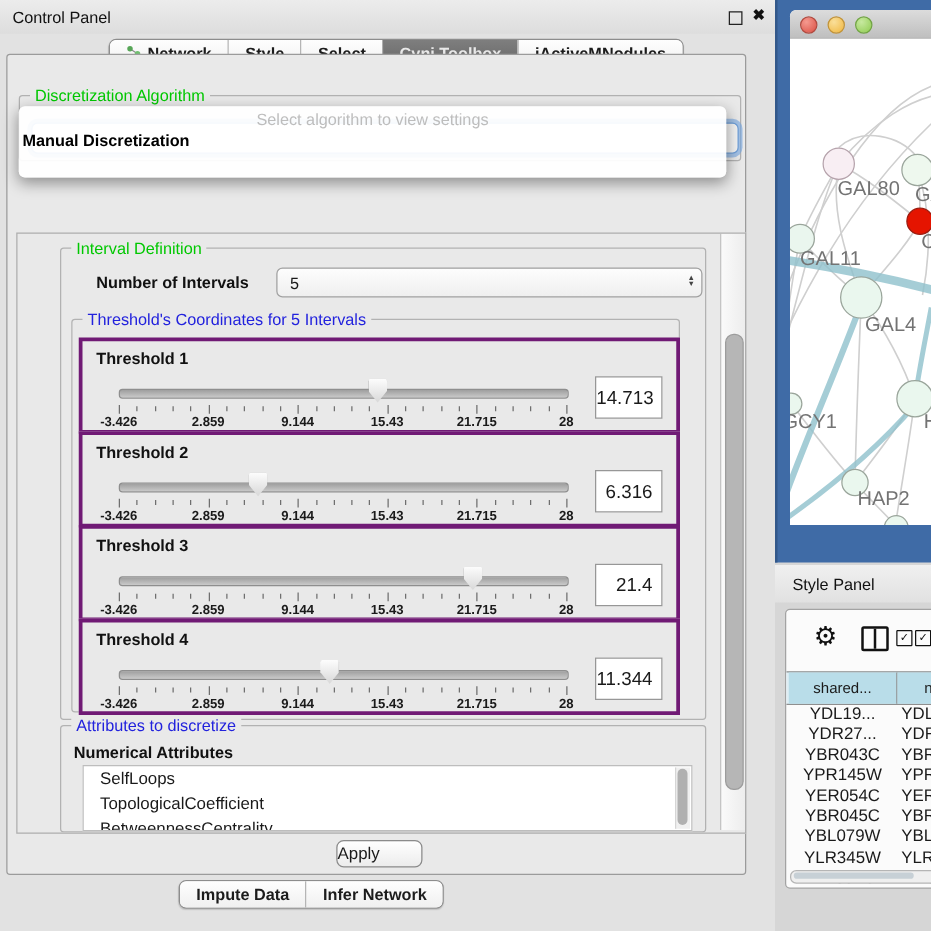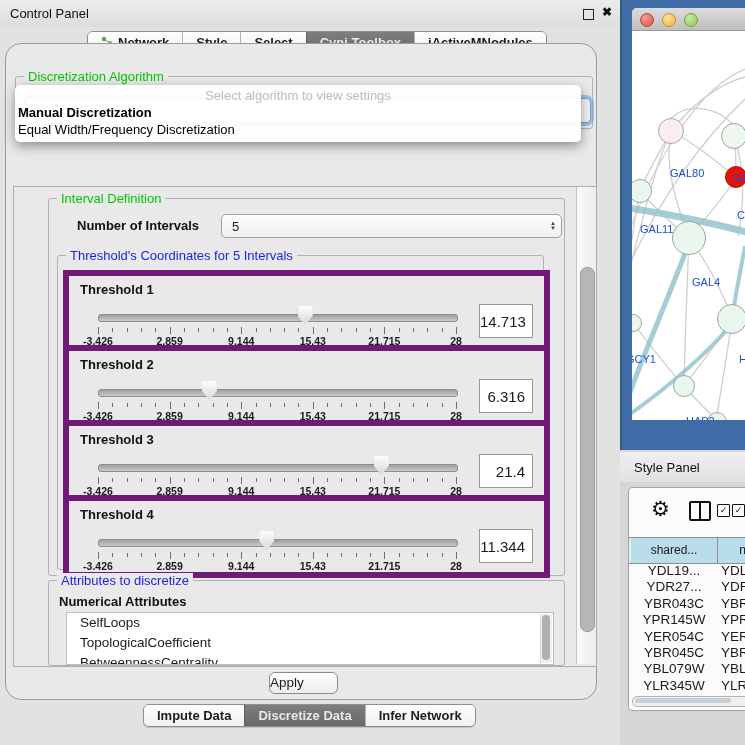--- a/index.html
+++ b/index.html
@@ -14,21 +14,21 @@
   .close-btn{position:absolute;left:602px;top:5px;font-size:12px;font-weight:bold;color:#111;}
   .seg{position:absolute;display:flex;height:21px;border:1px solid #8d8d8d;border-radius:6px;
        overflow:hidden;background:#fff;box-shadow:0 1px 1px rgba(0,0,0,.15);}
   .seg-top{left:87px;top:31px;}
   .seg-bot{left:143px;top:704px;}
   .seg .s{display:flex;align-items:center;gap:5px;padding:0 13px;font-size:13px;font-weight:600;
           color:#1c1c1c;line-height:21px;background:linear-gradient(#fefefe,#f0f0f0);border-left:1px solid #b5b5b5;white-space:nowrap;}
   .seg .s:first-child{border-left:none;}
   .seg .s.sel{background:linear-gradient(#7e7e7e,#686868);color:#e9e9e9;border-left-color:#5e5e5e;}
   .cp-body{position:absolute;left:5px;top:43px;width:590px;height:655px;background:#e9e9e9;
-           border:1px solid #9b9b9b;border-radius:16px;}
+           border:1px solid #9b9b9b;border-radius:3px;}
   .group{position:absolute;border:1px solid #b2b2b2;border-radius:3px;}
   .gtitle{position:absolute;top:-8px;left:8px;background:#e9e9e9;padding:0 4px;font-size:13px;white-space:nowrap;}
   .gtitle.green{color:#00c800;}
   .gtitle.blue{color:#2222dd;}
   .gtitle.dark{color:#1f1f1f;}
   .combo{position:absolute;background:linear-gradient(#fdfdfd,#efefef);border:1px solid #a2a2a2;
          border-radius:5px;font-size:13px;display:flex;align-items:center;}
   .combo .val{flex:1;padding-left:10px;white-space:nowrap;overflow:hidden;}
   .stepper{width:16px;display:flex;flex-direction:column;align-items:center;justify-content:center;
            font-size:6px;line-height:5px;color:#444;}
@@ -38,21 +38,21 @@
          box-shadow:0 4px 12px rgba(0,0,0,.4);padding:2px 0;}
   .popup .hint{font-size:13px;color:#bdbdbd;text-align:center;line-height:17px;}
   .popup .opt{font-size:13px;color:#000;line-height:17px;padding-left:3px;white-space:nowrap;}
   .popup .opt.b{font-weight:bold;}
   .scrollpane{position:absolute;left:7px;top:142px;width:582px;height:479px;border:1px solid #adadad;background:#e9e9e9;overflow:hidden;}
   .vscroll{position:absolute;left:562px;top:0;width:20px;height:477px;border-left:1px solid #c4c4c4;
            background:linear-gradient(90deg,#fafafa,#ececec);}
   .vthumb{position:absolute;left:3px;top:80px;width:13px;height:363px;border-radius:7px;
           background:#b6b6b6;border:1px solid #9c9c9c;}
   .lbl-bold{position:absolute;font-size:13px;font-weight:bold;color:#111;white-space:nowrap;}
-  .tpanel{position:absolute;left:5px;width:475px;height:71px;border:6px solid #701a75;background:#e9e9e9;}
+  .tpanel{position:absolute;left:5px;width:475px;height:71px;border:3px solid #701a75;background:#e9e9e9;}
   .tpanel .slider{position:absolute;left:29px;top:30px;width:358px;height:20px;}
   .track{position:absolute;left:0;top:8px;width:100%;height:6px;border-radius:3px;
          background:linear-gradient(#9f9f9f,#c9c9c9);border:1px solid #8e8e8e;}
   .thumb{position:absolute;top:0;width:15px;height:19px;margin-left:-7px;
          background:linear-gradient(#fdfdfd,#d8d8d8);
          clip-path:polygon(8% 0,92% 0,100% 10%,100% 52%,50% 100%,0 52%,0 10%);
          filter:drop-shadow(0 0 1px #777);}
   .ticks{position:absolute;left:29px;top:51px;width:358px;height:8px;}
   .tick{position:absolute;top:1px;width:1px;height:4px;background:#6f6f6f;}
   .tick.major{height:7px;top:0;}
@@ -71,21 +71,21 @@
               box-shadow:inset 2px 0 0 #33588a;}
   .mac-window{position:absolute;left:632px;top:8px;width:113px;height:412px;background:#fff;border-radius:5px 0 0 0;overflow:hidden;}
   .mac-titlebar{position:relative;height:22px;background:linear-gradient(#dcdcdc,#bfbfbf);border-bottom:1px solid #999;}
   .light{position:absolute;top:5px;width:12px;height:12px;border-radius:50%;}
   .light.red{left:8px;background:radial-gradient(circle at 35% 30%,#f59a90,#da5044);border:1px solid #b14a3f;}
   .light.yellow{left:30px;background:radial-gradient(circle at 35% 30%,#fadf9a,#efb63e);border:1px solid #c29338;}
   .light.green{left:52px;background:radial-gradient(circle at 35% 30%,#c7e9a0,#8fcb50);border:1px solid #71a443;}
   .net-canvas{position:relative;width:113px;height:389px;background:#fff;overflow:hidden;}
   .net-canvas svg{position:absolute;left:0;top:0;}
   .node{position:absolute;border-radius:50%;border:1px solid #9aa59b;box-sizing:border-box;}
-  .nlabel{position:absolute;font-size:11px;color:#1d4ed8;white-space:nowrap;margin-top:24px;}
+  .nlabel{position:absolute;font-size:16px;color:#737373;white-space:nowrap;}
   .tp-titlebar{position:absolute;left:620px;top:452px;width:125px;height:30px;
                background:linear-gradient(#f0f0f0,#e1e1e1);}
   .tp-title{position:absolute;left:14px;top:8px;font-size:13px;color:#111;}
   .tp-body{position:absolute;left:628px;top:487px;width:122px;height:222px;background:#fbfbfb;
            border:1px solid #a3a3a3;border-radius:4px 0 0 4px;overflow:hidden;}
   .gear{position:absolute;left:22px;top:9px;font-size:21px;color:#111;}
   .split-icon{position:absolute;left:60px;top:13px;width:18px;height:16px;border:2px solid #111;border-radius:2px;}
   .split-icon:before{content:"";position:absolute;left:8px;top:0;width:2px;height:16px;background:#111;}
   .cb{position:absolute;top:16px;width:11px;height:11px;border:1.5px solid #111;border-radius:1px;
       font-size:9px;line-height:10px;text-align:center;color:#111;}
@@ -141,21 +141,20 @@
 
       <div class="group" style="left:9px;top:32px;width:576px;height:51px;">
         <span class="gtitle green">Discretization Algorithm</span>
       </div>
 
       <div class="focusring" style="left:19px;top:54px;width:564px;height:23px;"></div>
 
       <div class="popup" style="left:9px;top:41px;width:566px;height:53px;">
         <div class="hint">Select algorithm to view settings</div>
         <div class="opt b">Manual Discretization</div>
-        <div class="opt">Equal Width/Frequency Discretization</div>
       </div>
 
 
       <div class="scrollpane">
 
         <div class="group" style="left:34px;top:11px;width:515px;height:376px;">
           <span class="gtitle green">Interval Definition</span>
 
           <span class="lbl-bold" style="left:28px;top:19px;">Number of Intervals</span>
           <div class="combo" style="left:172px;top:15px;width:339px;height:22px;">
@@ -368,23 +367,20 @@
           <div class="vthumb"></div>
         </div>
       </div>
 
       <div class="btn" style="left:263px;top:628px;width:67px;height:20px;line-height:20px;">Apply</div>
     </div>
 
     <div class="seg seg-bot">
       <span class="s">
           <span>Impute Data</span>
-        </span>
-      <span class="s sel">
-          <span>Discretize Data</span>
         </span>
       <span class="s">
           <span>Infer Network</span>
         </span>
     </div>
   </div>
 
   <div class="blue-frame"></div>
   <div class="mac-window">
     <div class="mac-titlebar">

